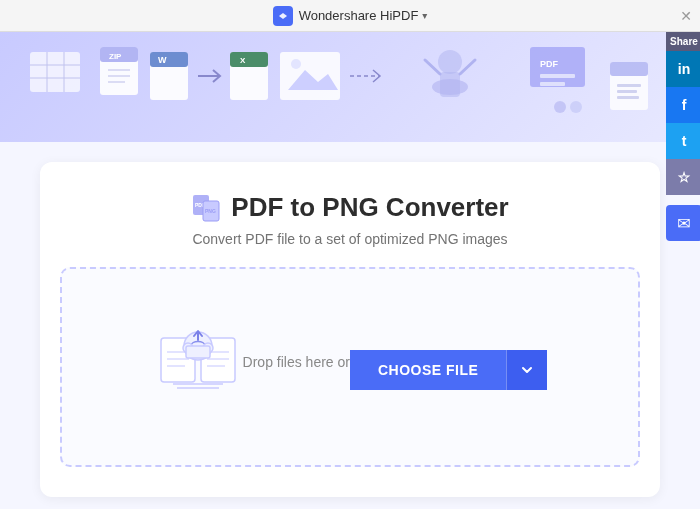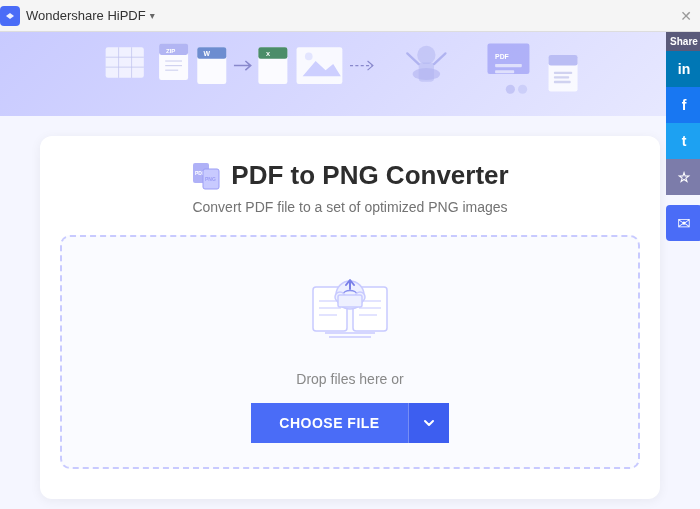--- a/index.html
+++ b/index.html
@@ -11,20 +11,21 @@
       overflow: hidden;
       position: relative;
     }
 
     
     .titlebar {
       background: #f5f5f5;
       height: 32px;
       display: flex;
       align-items: center;
+      justify-content: center;
       border-bottom: 1px solid #ddd;
       position: relative;
     }
     .titlebar-logo {
       width: 20px;
       height: 20px;
       background: #4a6cf7;
       border-radius: 4px;
       display: inline-flex;
       align-items: center;
@@ -68,21 +69,21 @@
       flex: 1;
       display: flex;
       flex-direction: column;
       align-items: center;
       padding: 20px 20px 10px;
     }
 
     .card {
       background: white;
       border-radius: 12px;
-      padding: 24px 20px 30px;
+      padding: 30px 20px 30px;
       width: 100%;
       max-width: 620px;
       box-shadow: 0 2px 12px rgba(0,0,0,0.06);
       display: flex;
       flex-direction: column;
       align-items: center;
     }
 
     .converter-title {
       font-size: 26px;
@@ -108,21 +109,21 @@
       margin-bottom: 20px;
     }
 
     
     .drop-zone {
       border: 2px dashed #c8caff;
       border-radius: 10px;
       width: 100%;
       padding: 30px 20px 24px;
       display: flex;
-      flex-direction: column;
+      flex-direction: row;
       align-items: center;
       background: #fafbff;
       min-height: 200px;
       justify-content: center;
     }
 
     .upload-icon-wrap {
       margin-bottom: 20px;
     }
 

